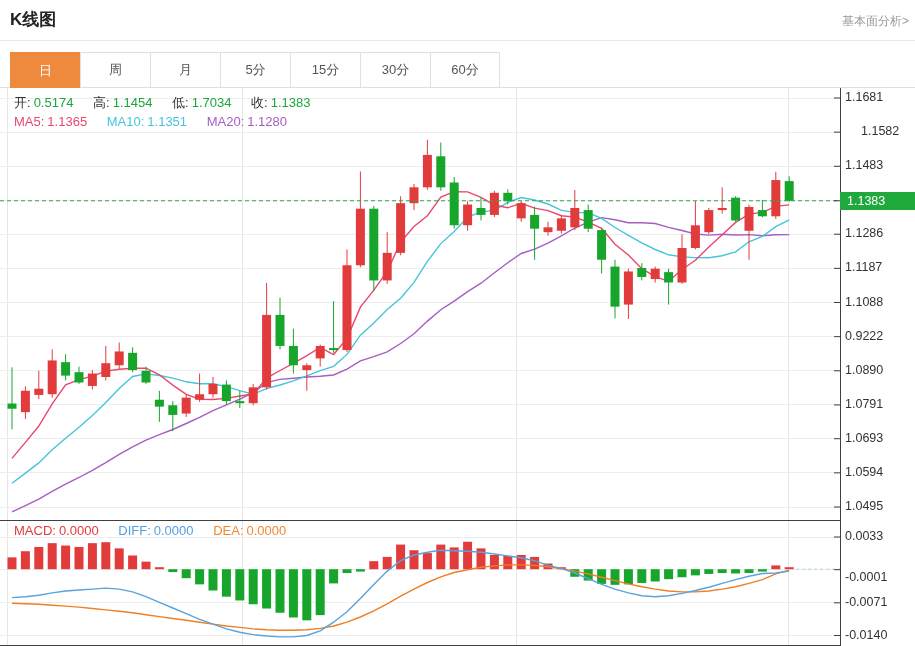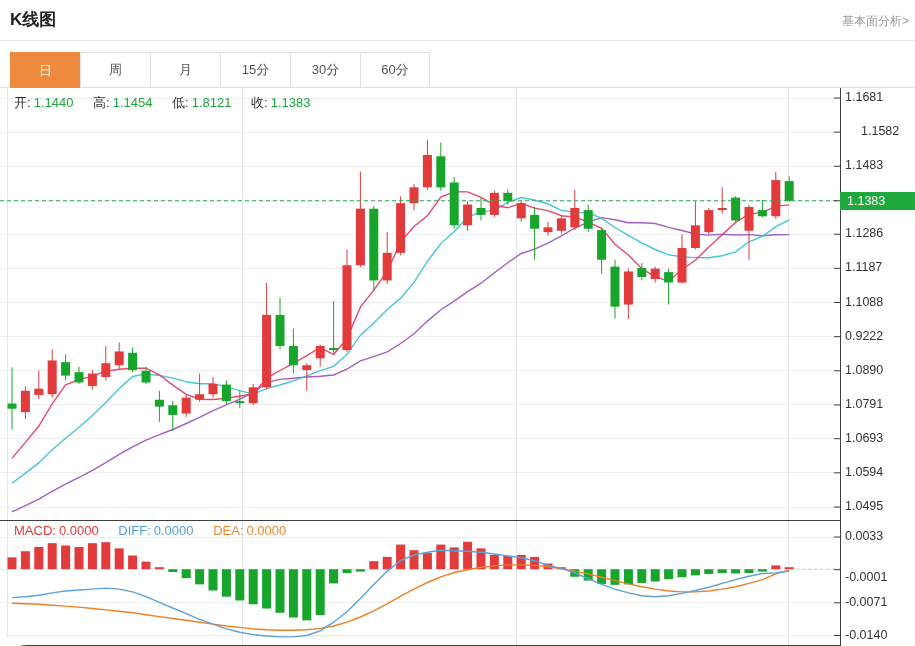--- a/index.html
+++ b/index.html
@@ -1,17 +1,17 @@
 <!DOCTYPE html>
 <html><head>
 <meta charset="utf-8">
 <style>
   html,body{margin:0;padding:0;background:#fff;}
   body{font-family:"Liberation Sans",sans-serif;}
-  .page{position:relative;width:915px;height:646px;background:#fff;overflow:hidden;border-radius:27px;}
+  .page{position:relative;width:915px;height:646px;background:#fff;overflow:hidden;}
   .page-title{position:absolute;left:10px;top:8px;font-size:17px;font-weight:bold;color:#222;}
   .header-link{position:absolute;right:6px;top:13px;font-size:12px;color:#999;cursor:pointer;text-decoration:none;}
   .top-divider{position:absolute;left:0;top:40px;width:915px;height:0;border-top:1px solid #e8e8e8;}
   .tabbar{position:absolute;left:0;top:52px;width:915px;height:36px;border-bottom:1px solid #e0e0e0;box-sizing:border-box;}
   .tabs{display:flex;margin-left:10px;height:36px;}
   .tab{width:70px;height:35px;line-height:34px;text-align:center;font-size:13px;color:#555;background:#fff;
        border-left:1px solid #e0e0e0;border-top:1px solid #e0e0e0;box-sizing:border-box;cursor:pointer;}
   .tab:last-child{border-right:1px solid #e0e0e0;}
   .tab.active{height:36px;line-height:35px;border-color:transparent;position:relative;z-index:2;}
   .chart{position:absolute;left:0;top:88px;width:915px;height:558px;}
@@ -30,20 +30,21 @@
 <div class="page">
   <div class="page-title">K线图</div>
   <a class="header-link">基本面分析&gt;</a>
   <div class="top-divider"></div>
 
   <div class="tabbar">
     <div class="tabs" id="tabs">
         <div class="tab active">日</div>
         <div class="tab">周</div>
         <div class="tab">月</div>
+        <div class="tab">5分</div>
         <div class="tab">15分</div>
         <div class="tab">30分</div>
         <div class="tab">60分</div>
       </div>
   </div>
 
   <div class="chart" id="chart">
     <svg id="chart-svg" width="915" height="558">
         <g>
           <line x1="7" y1="0" x2="7" y2="557" stroke="#e6e6e6" stroke-width="1" shape-rendering="crispEdges"></line>
@@ -274,26 +275,31 @@
           <line x1="834" y1="384.85919055649305" x2="840" y2="384.85919055649305" stroke="#3f3f3f" stroke-width="1"></line>
           <line x1="834" y1="419" x2="840" y2="419" stroke="#3f3f3f" stroke-width="1"></line>
           <line x1="834" y1="449" x2="840" y2="449" stroke="#3f3f3f" stroke-width="1"></line>
           <line x1="834" y1="481.6754807692308" x2="840" y2="481.6754807692308" stroke="#3f3f3f" stroke-width="1"></line>
           <line x1="834" y1="514.8245192307693" x2="840" y2="514.8245192307693" stroke="#3f3f3f" stroke-width="1"></line>
           <line x1="834" y1="547.5" x2="840" y2="547.5" stroke="#3f3f3f" stroke-width="1"></line>
         </g>
       </svg>
 
     <div class="readout" style="left:14px;top:6px;">
-      <span class="lab">开:</span><span class="gap ohlc-val">1.1440</span>
+      <span class="lab">开:</span><span class="gap ohlc-val">0.5174</span>
       <span class="lab">高:</span><span class="gap ohlc-val">1.1454</span>
-      <span class="lab">低:</span><span class="gap ohlc-val">1.8121</span>
+      <span class="lab">低:</span><span class="gap ohlc-val">1.7034</span>
       <span class="lab">收:</span><span class="ohlc-val">1.1383</span>
     </div>
 
+    <div class="readout" style="left:14px;top:26px;">
+      <span class="ma5-c">MA5:</span><span class="gap ma5-c">1.1365</span>
+      <span class="ma10-c">MA10:</span><span class="gap ma10-c">1.1351</span>
+      <span class="ma20-c">MA20:</span><span class="ma20-c">1.1280</span>
+    </div>
 
     <div class="readout" style="left:14px;top:435px;">
       <span class="macd-c">MACD:</span><span class="gap macd-c">0.0000</span>
       <span class="diff-c">DIFF:</span><span class="gap diff-c">0.0000</span>
       <span class="dea-c">DEA:</span><span class="dea-c">0.0000</span>
     </div>
 
     <div class="price-tag" id="price-tag" style="top: 104px;">1.1383</div>
   <div class="axis-label" style="top: 2px;">1.1681</div>
       <div class="axis-label" style="top: 36px; margin-left: 16px;">1.1582</div>

